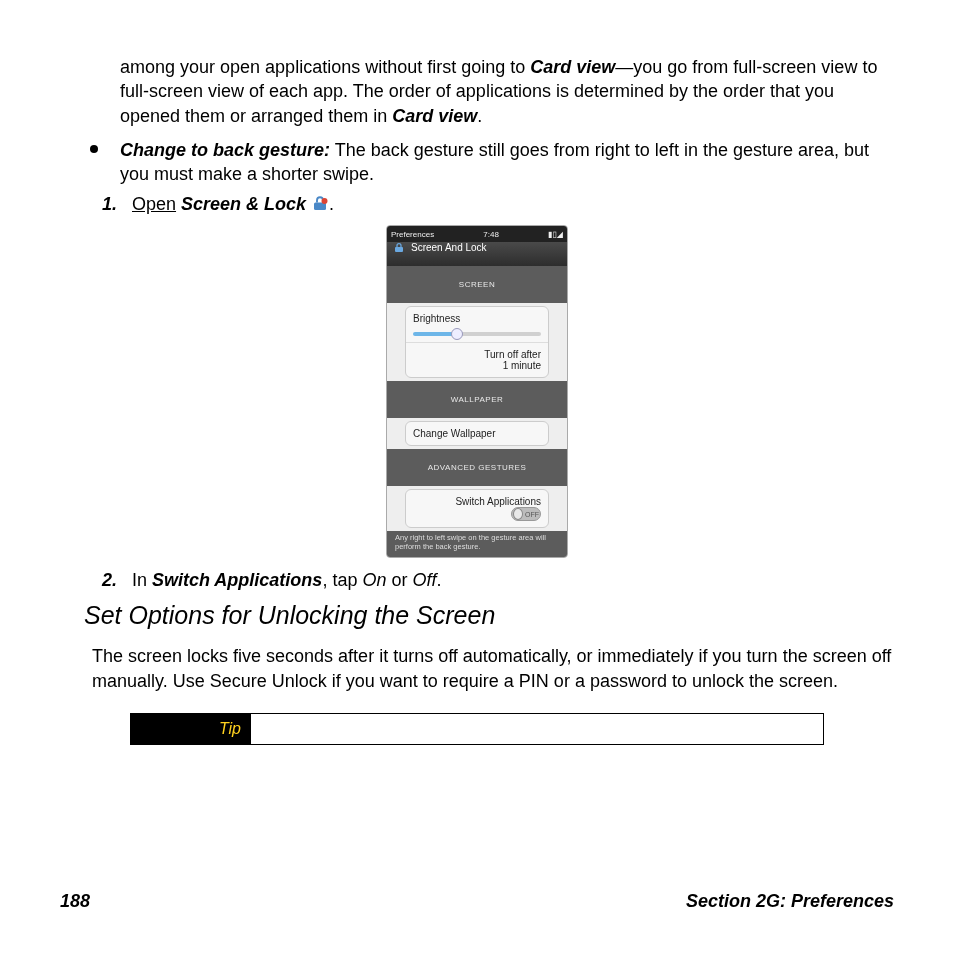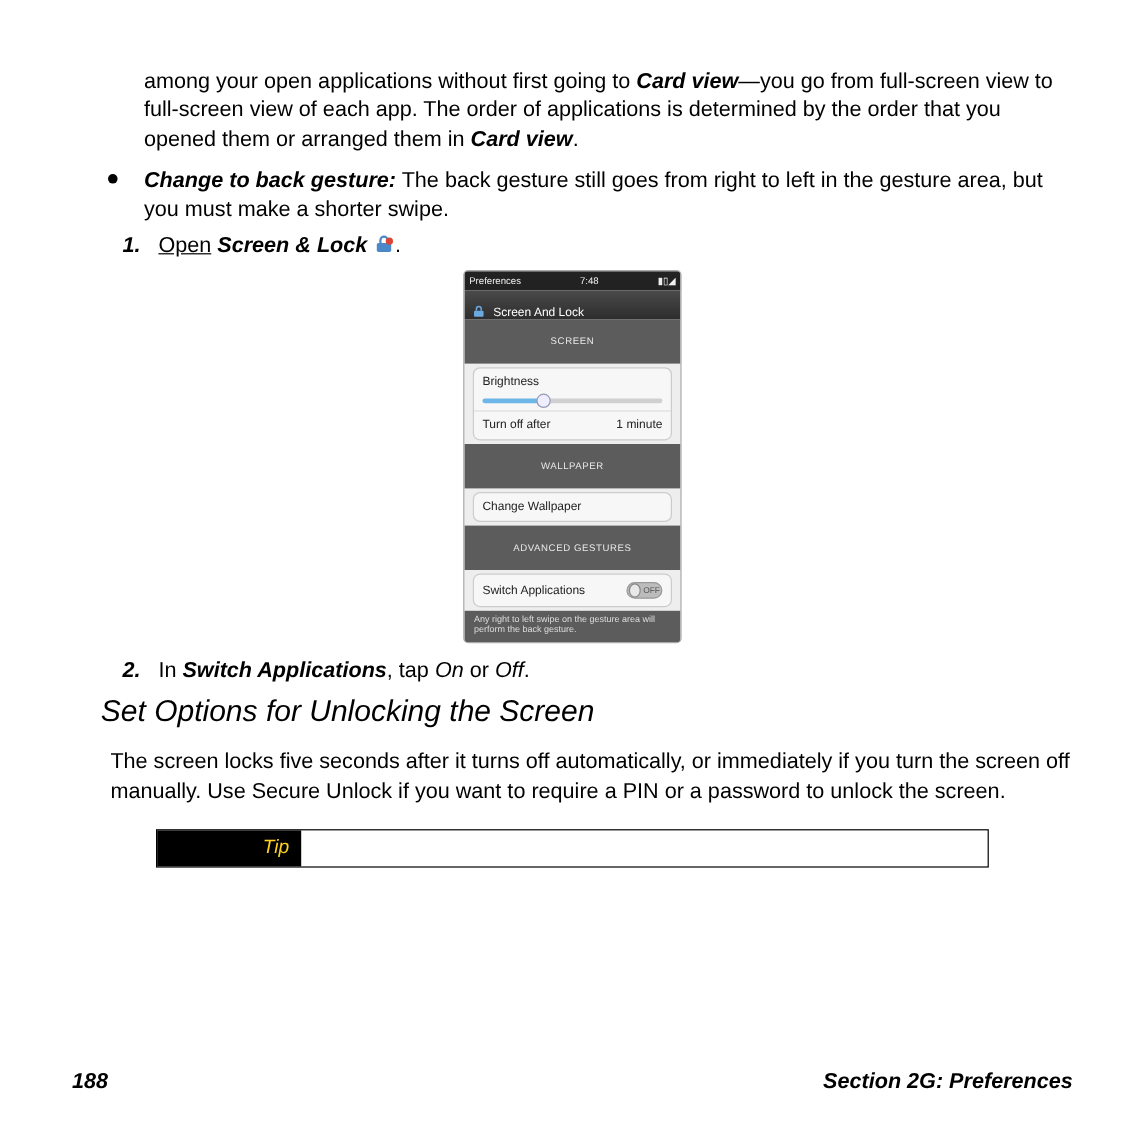--- a/index.html
+++ b/index.html
@@ -60,42 +60,42 @@
     .statusbar {
       background: #222; color: #eee;
       height: 16px; display: flex; align-items: center;
       padding: 0 4px;
       font-size: 8px;
       justify-content: space-between;
     }
     .app-header {
       background: linear-gradient(#4a4a4a,#2d2d2d);
       color: #fff;
-      height: 24px; display: flex; align-items: flex-end;
+      height: 24px; display: flex; align-items: flex-start;
       gap: 6px; padding: 0 6px;
       font-size: 10px;
     }
     .lock-icon-mini { width:12px;height:12px; display:inline-block; }
     .section-hdr {
       background: #5c5c5c; color: #e8e8e8;
       font-size: 8px; padding: 14px 6px;
       text-transform: uppercase;
       letter-spacing: 0.5px;
       text-align: center;
     }
     .card {
       background: #f7f7f7;
       border: 1px solid #ccc;
       border-radius: 6px;
-      margin: 3px 7px;
+      margin: 3px 18px;
       padding: 6px 7px;
       font-size: 10px;
       color: #222;
     }
-    .card .row { display:flex; justify-content:space-between; align-items:center; }
+    .card .row { display:flex; justify-content:space-between; align-items:flex-end;flex-direction:column; }
     .slider { margin: 8px 0 4px 0; position: relative; height: 4px;
       background: linear-gradient(to right,#6db6e8 0 32%, #d0d0d0 32% 100%);
       border-radius: 2px; }
     .slider-thumb { position:absolute; left:30%; top:-4px; width:12px; height:12px;
       background:#eef; border:1px solid #99b; border-radius:50%; }
     .divider { height:1px; background:#ddd; margin:6px -7px; }
     .toggle {
       width:30px; height:14px; border-radius:8px;
       background:#bcbcbc; border:1px solid #999;
       display:flex; align-items:center;

